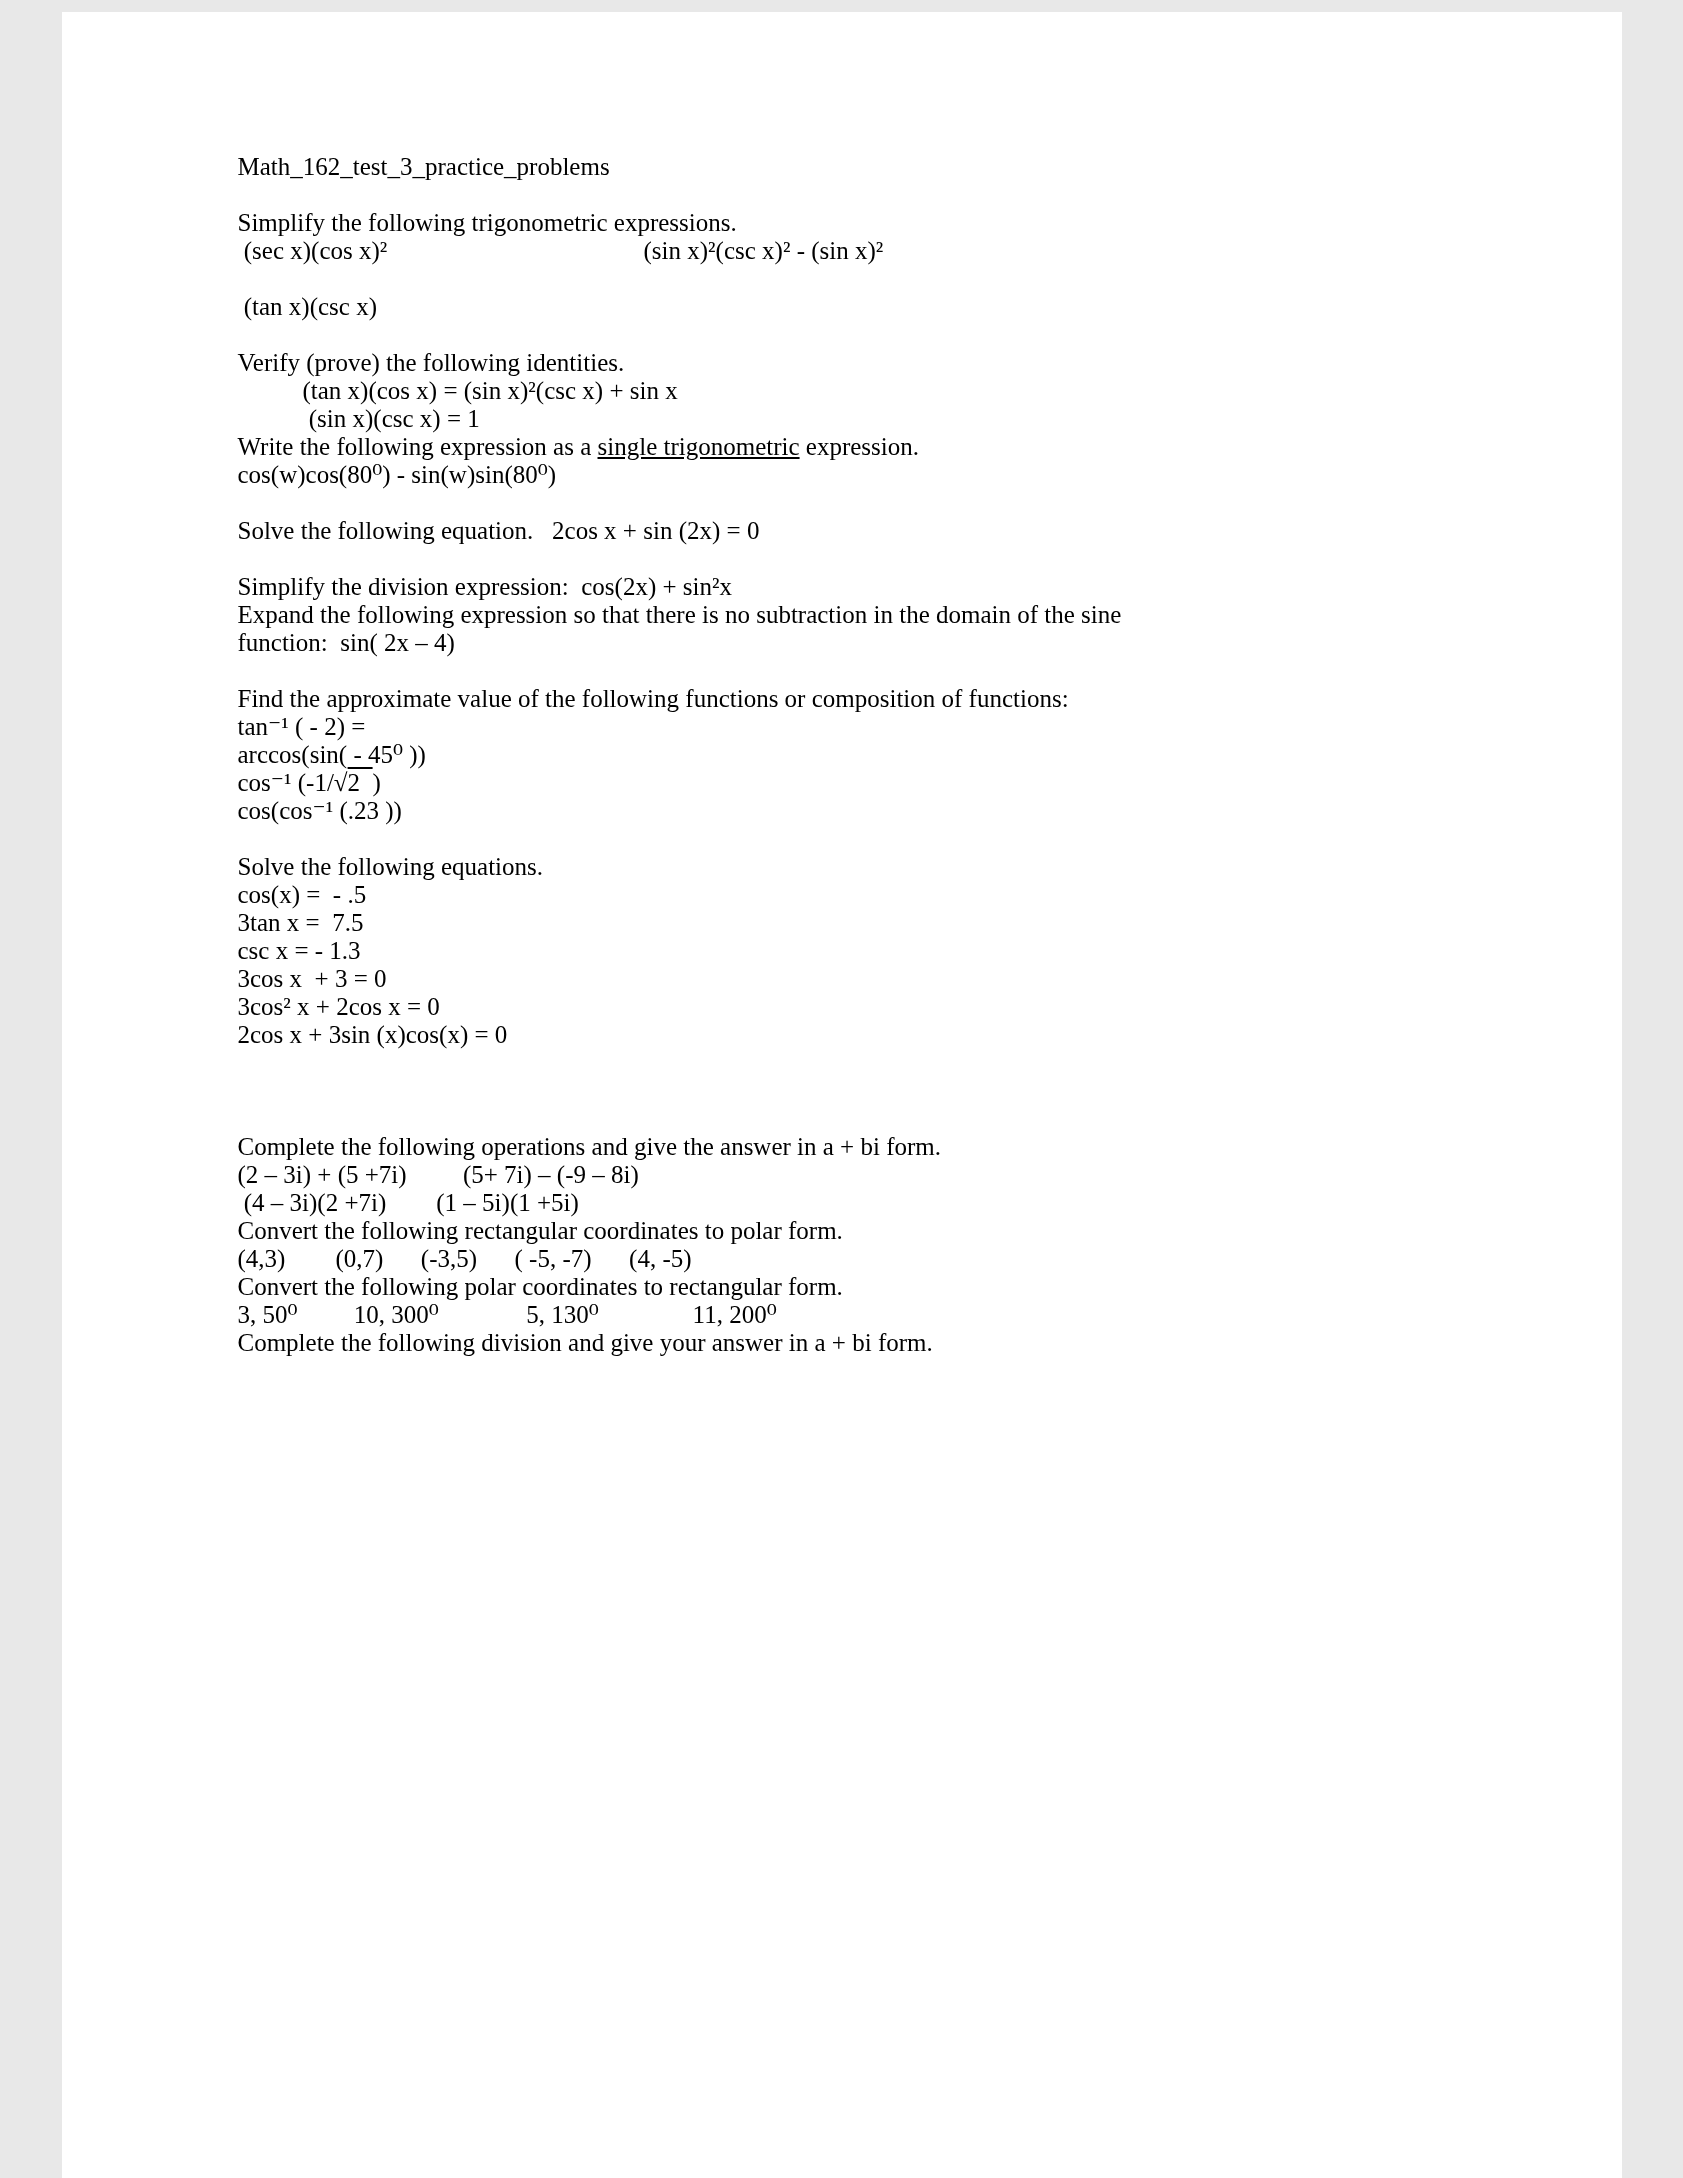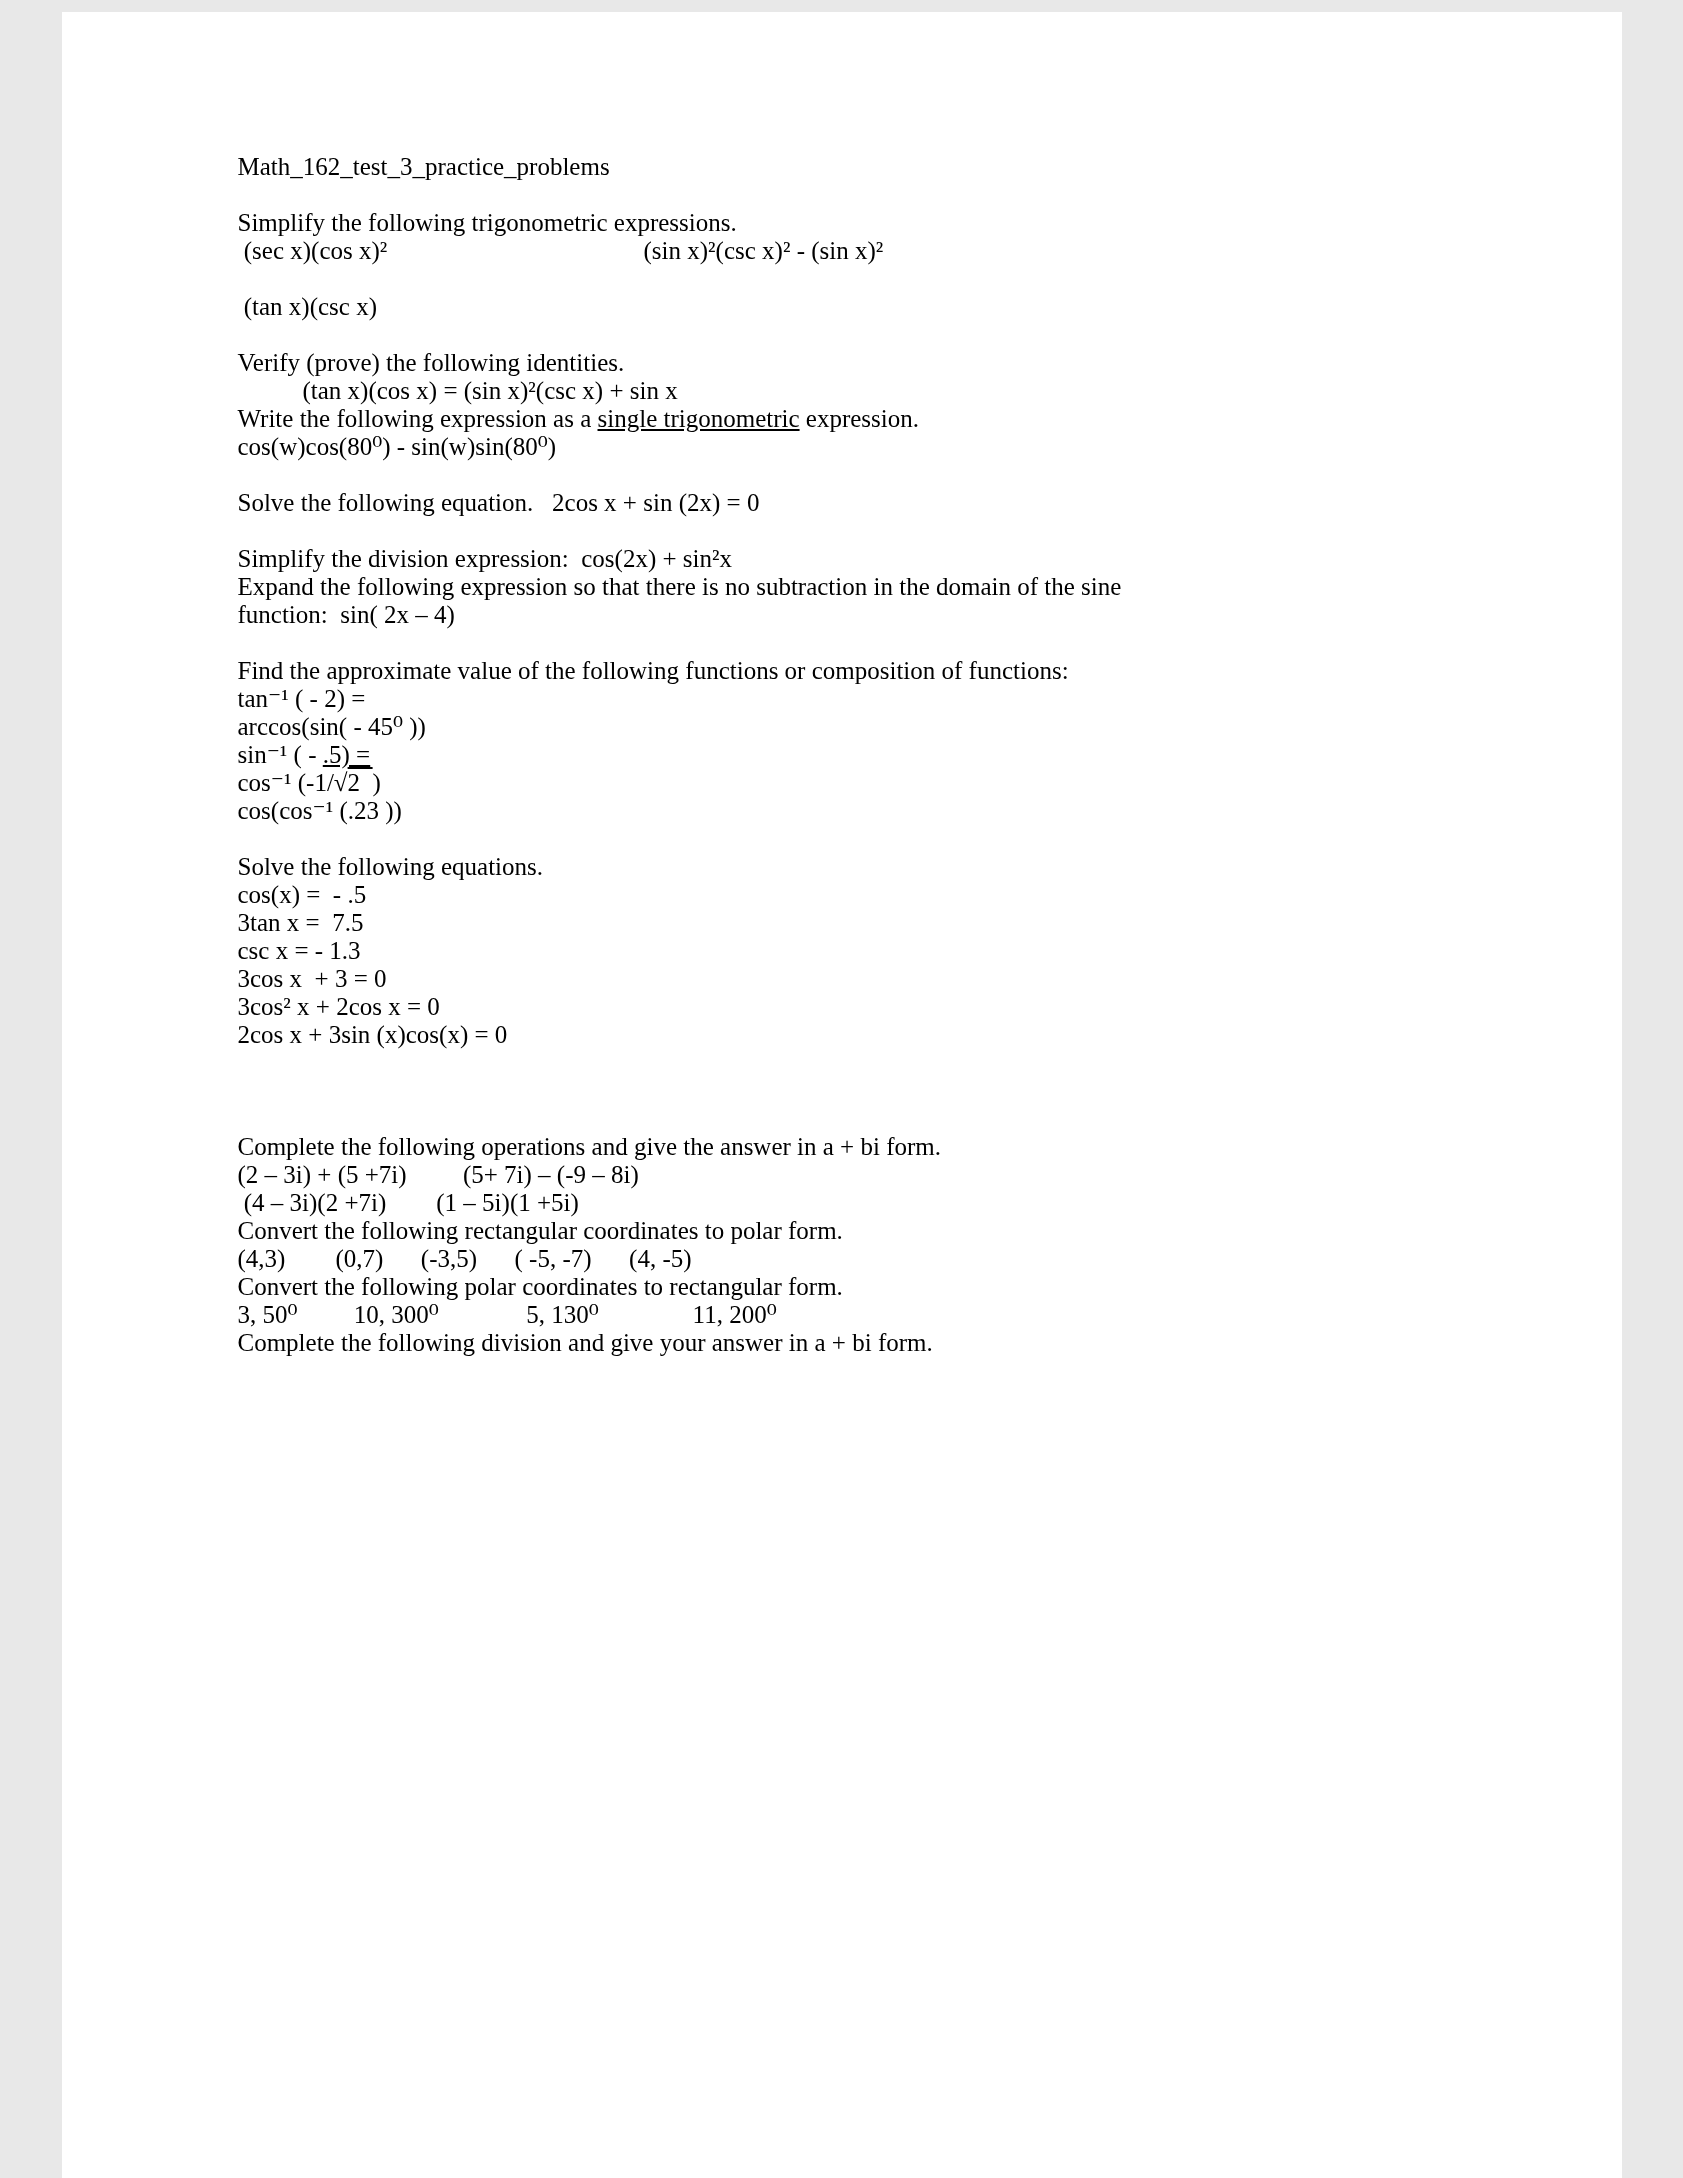--- a/index.html
+++ b/index.html
@@ -32,37 +32,37 @@
   <div class="ln blank"></div>
 
   <div class="ln">Simplify the following trigonometric expressions.</div>
   <div class="ln"> (sec x)(cos x)²                                         (sin x)²(csc x)² - (sin x)²</div>
   <div class="ln blank"></div>
   <div class="ln"> (tan x)(csc x)</div>
   <div class="ln blank"></div>
 
   <div class="ln">Verify (prove) the following identities.</div>
   <div class="ln indent">(tan x)(cos x) = (sin x)²(csc x) + sin x</div>
+  <div class="ln indent"> (sin x)(csc x) = 1</div>
 
   <div class="ln"><span>Write the following expression as a </span><span class="u">single trigonometric</span><span> expression.</span></div>
   <div class="ln">cos(w)cos(80⁰) - sin(w)sin(80⁰)</div>
   <div class="ln blank"></div>
 
   <div class="ln">Solve the following equation.   2cos x + sin (2x) = 0</div>
   <div class="ln blank"></div>
 
   <div class="ln">Simplify the division expression:  cos(2x) + sin²x</div>
   <div class="ln">Expand the following expression so that there is no subtraction in the domain of the sine</div>
   <div class="ln">function:  sin( 2x – 4)</div>
   <div class="ln blank"></div>
 
   <div class="ln">Find the approximate value of the following functions or composition of functions:</div>
   <div class="ln">tan⁻¹ ( - 2) =</div>
   <div class="ln">arccos(sin( - 45⁰ ))</div>
-  <div class="ln"><span>sin⁻¹ ( - </span><span class="u">.5) =</span></div>
   <div class="ln"><span>cos⁻¹ (-1/√</span><span class="ol">2  </span><span>)</span></div>
   <div class="ln">cos(cos⁻¹ (.23 ))</div>
   <div class="ln blank"></div>
 
   <div class="ln">Solve the following equations.</div>
   <div class="ln">cos(x) =  - .5</div>
   <div class="ln">3tan x =  7.5</div>
   <div class="ln">csc x = - 1.3</div>
   <div class="ln">3cos x  + 3 = 0</div>
   <div class="ln">3cos² x + 2cos x = 0</div>

